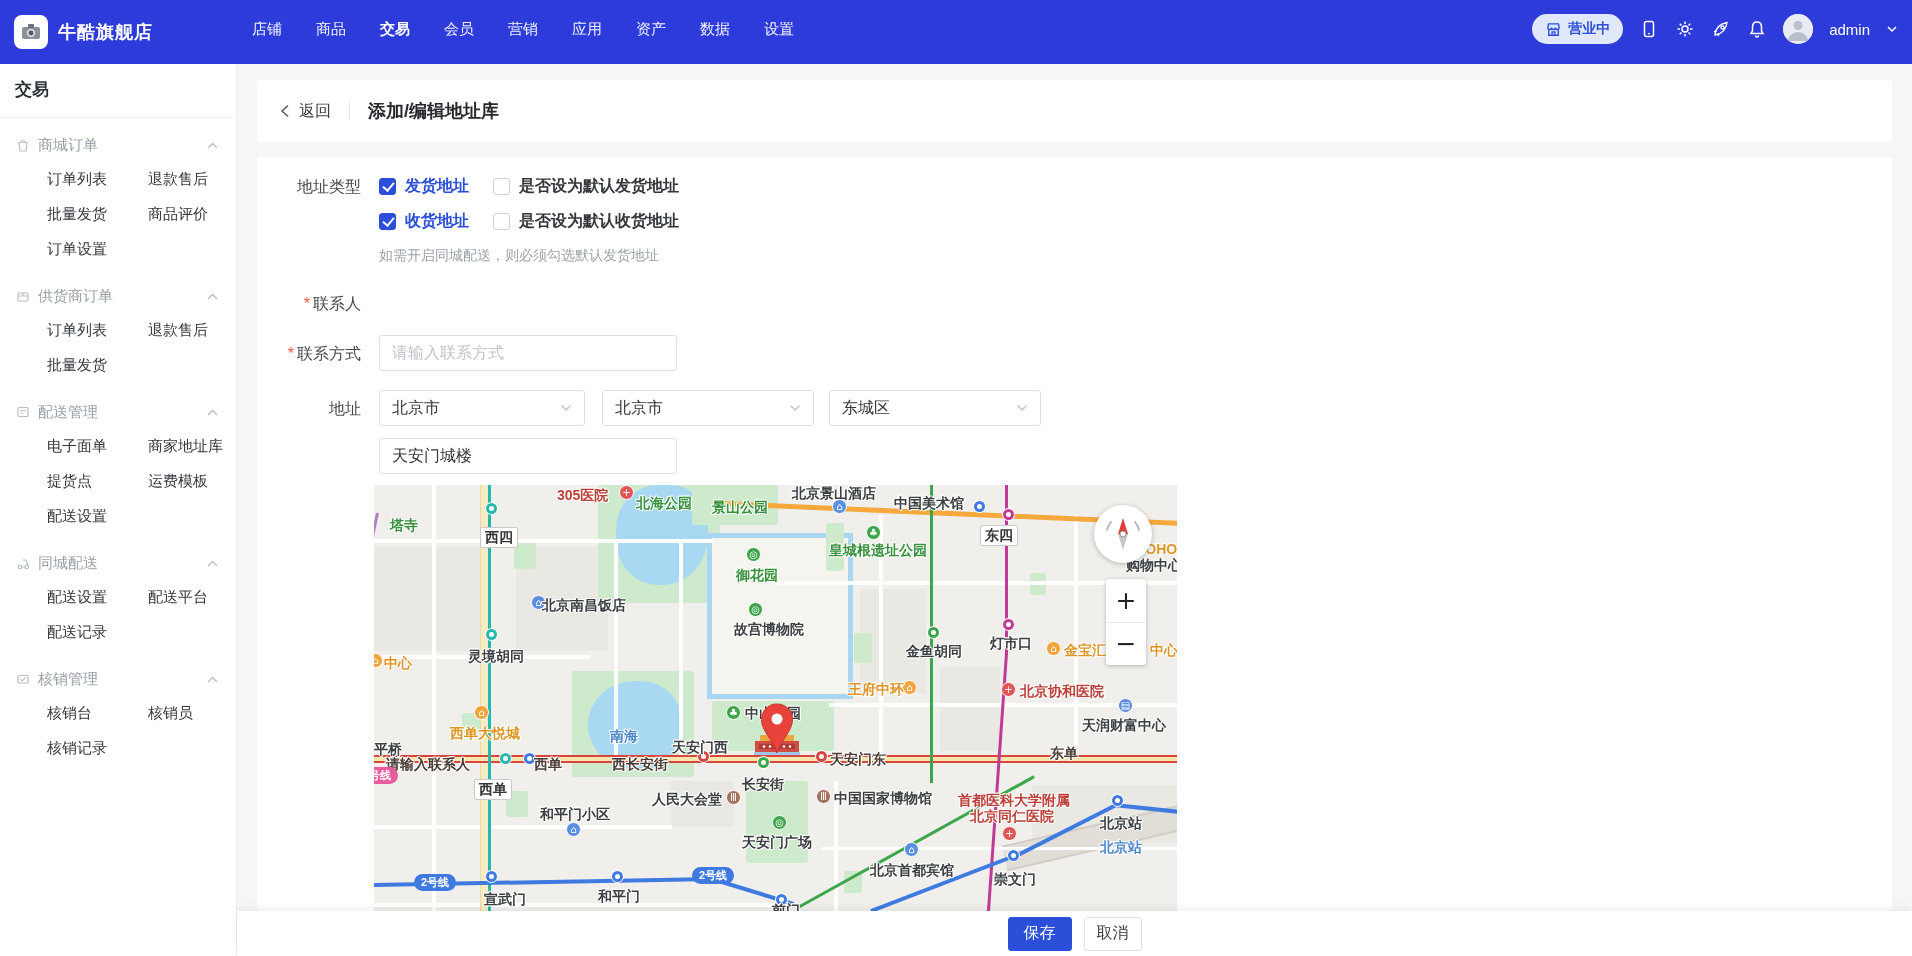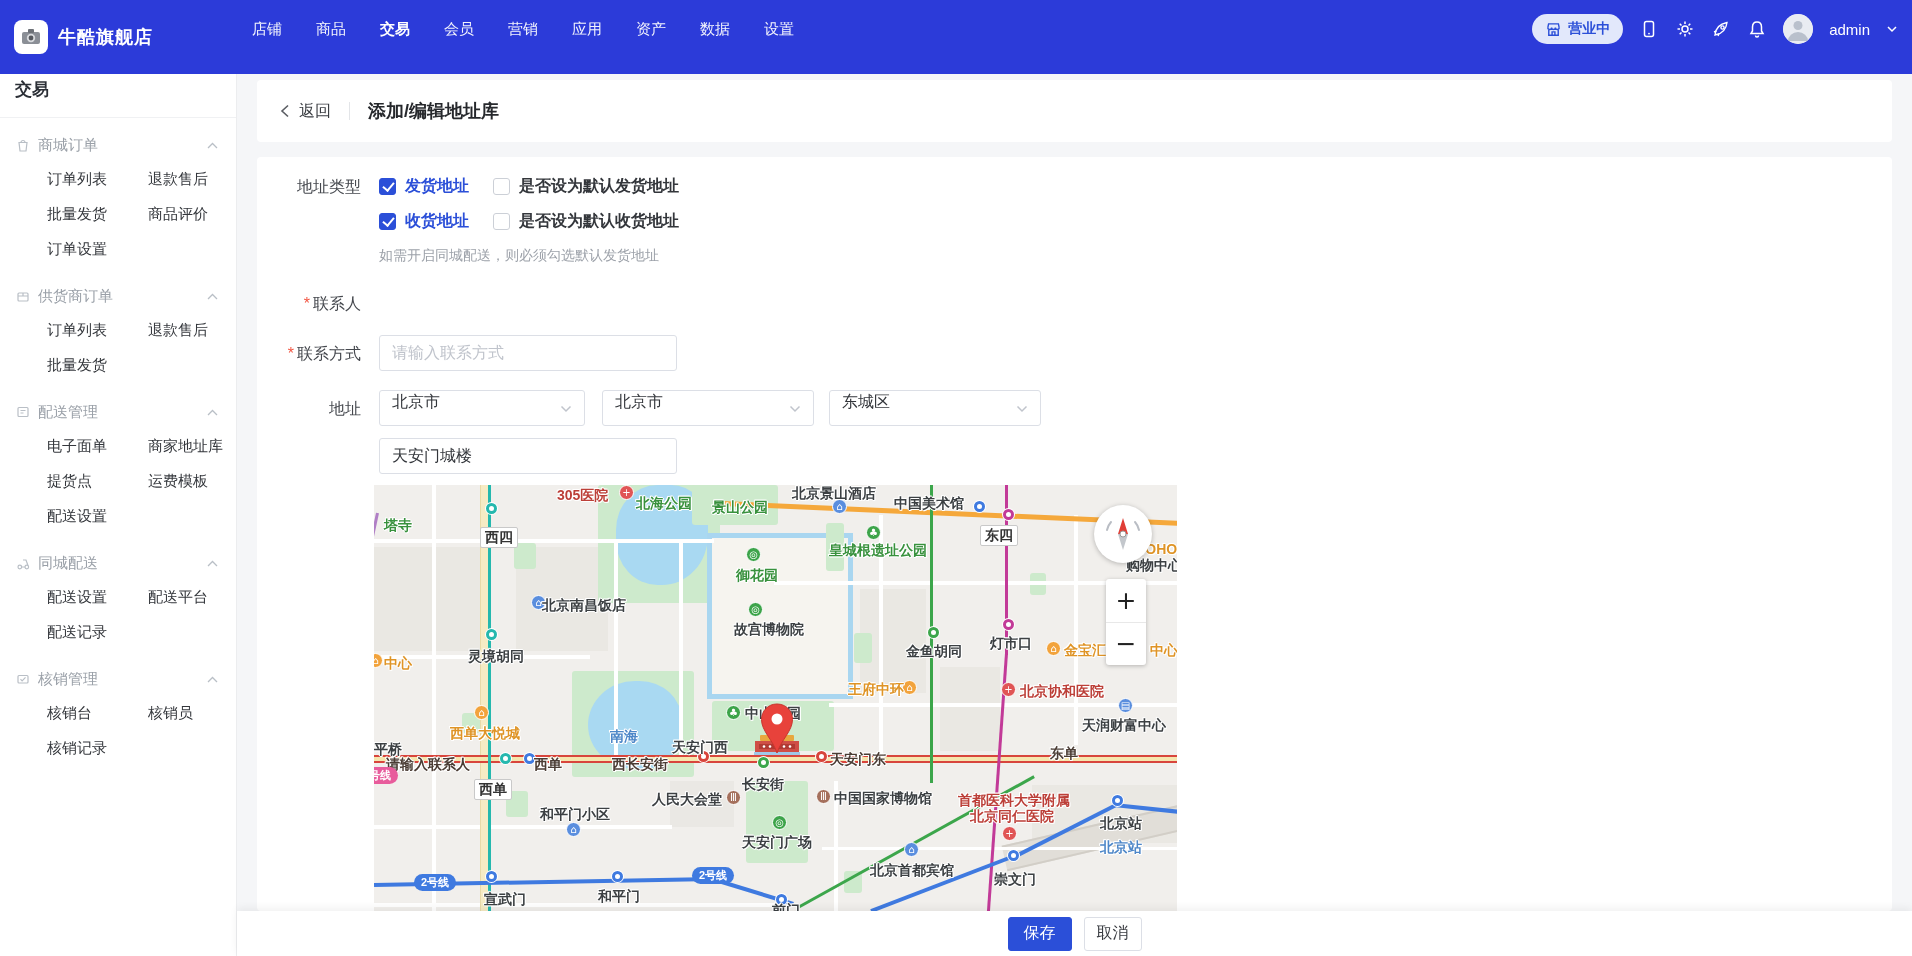--- a/index.html
+++ b/index.html
@@ -4,21 +4,21 @@
 <style>
   :root{
     --accent:#2b4fd8; --topbar:#2c3bd9; --ink:#3c4043;
   }
   *{margin:0;padding:0;box-sizing:border-box;}
   html,body{width:1912px;height:956px;overflow:hidden;}
   body{font-family:"Liberation Sans","DejaVu Sans",sans-serif;background:#f5f6f8;color:#333;}
   svg{display:block;}
 
   
-  .topbar{position:absolute;left:0;top:0;width:1912px;height:74px;background:var(--topbar);display:flex;align-items:center;z-index:50;}
+  .topbar{position:absolute;left:0;top:0;width:1912px;height:64px;background:var(--topbar);display:flex;align-items:center;z-index:50;}
   .brand{display:flex;align-items:center;gap:10px;padding-left:14px;}
   .logo{width:34px;height:34px;background:#fff;border-radius:8px;display:flex;align-items:center;justify-content:center;}
   .shop-name{color:#fff;font-size:18px;font-weight:bold;letter-spacing:1px;}
   .topnav{position:absolute;left:252px;top:0;height:58px;display:flex;align-items:center;gap:34px;}
   .nav-item{color:#fff;font-size:15px;cursor:pointer;opacity:.94;}
   .nav-item.active{font-weight:bold;opacity:1;}
   .top-right{position:absolute;right:14px;top:0;height:58px;display:flex;align-items:center;gap:16px;}
   .status-pill{height:30px;background:#e2e8fb;border-radius:16px;display:flex;align-items:center;gap:6px;padding:0 13px;cursor:pointer;}
   .status-pill span.txt{color:var(--accent);font-size:14px;font-weight:bold;}
   .tb-icon{width:20px;height:20px;cursor:pointer;}
@@ -49,21 +49,21 @@
   .cb-row{position:absolute;left:122px;display:flex;align-items:center;gap:24px;}
   .cb-wrap{display:flex;align-items:center;gap:9px;cursor:pointer;}
   .cbx{width:17px;height:17px;border:1px solid #ccd0d7;border-radius:3px;background:#fff;position:relative;}
   .cbx.checked{background:var(--accent);border-color:var(--accent);}
   .cbx.checked::after{content:'';position:absolute;left:5px;top:1px;width:5px;height:9px;border:solid #fff;border-width:0 2px 2px 0;transform:rotate(40deg);}
   .cb-label{font-size:16px;font-weight:bold;color:#33363b;}
   .cb-label.blue{color:var(--accent);}
   .hint{position:absolute;left:122px;font-size:14px;color:#9ca1a9;}
   .t-input{position:absolute;left:122px;width:298px;height:36px;border:1px solid #dcdfe6;border-radius:3px;font-size:16px;color:#33363b;padding:0 12px;outline:none;font-family:inherit;}
   .t-input::placeholder{color:#c0c4cc;}
-  .select{position:absolute;height:36px;border:1px solid #dcdfe6;border-radius:3px;background:#fff;display:flex;align-items:flex-end;padding:12px 12px;font-size:16px;color:#33363b;cursor:pointer;}
+  .select{position:absolute;height:36px;border:1px solid #dcdfe6;border-radius:3px;background:#fff;display:flex;align-items:center;padding:12px 12px;font-size:16px;color:#33363b;cursor:pointer;}
   .select .sel-chev{margin-left:auto;}
 
   
   .map{position:absolute;left:117px;top:328px;width:803px;height:426px;background:#f1efec;overflow:hidden;cursor:grab;}
   .mshape{position:absolute;}
   .blk{background:#eae8e3;}
   .park{background:#cdeacc;border-radius:3px;}
   .lake{background:#a9d9f2;}
   .moat{border:5px solid #a9d6f0;background:#f6f4ef;}
   .rail{background:#e1ded8;border-top:2px solid #d2cec7;border-bottom:2px solid #d2cec7;}
@@ -436,21 +436,21 @@
       <div class="line" style="left:631px;top:168px;width:3px;height:260px;background:#c23a98;transform:rotate(4deg);transform-origin:top left"></div>
       <div class="line" style="left:0;top:395px;width:340px;height:4px;background:#3f7ae0;transform:rotate(-1deg)"></div>
       <div class="line" style="left:338px;top:392px;width:85px;height:4px;background:#3f7ae0;transform:rotate(17deg);transform-origin:left center"></div>
       <div class="line" style="left:497px;top:424px;width:150px;height:4px;background:#3f7ae0;transform:rotate(-21deg);transform-origin:left center"></div>
       <div class="line" style="left:636px;top:372px;width:118px;height:4px;background:#3f7ae0;transform:rotate(-27deg);transform-origin:left center"></div>
       <div class="line" style="left:740px;top:318px;width:65px;height:4px;background:#3f7ae0;transform:rotate(6deg);transform-origin:left center"></div>
 
       <div id="map-labels">
           <span class="m-label red" style="left: 183px; top: 2px;">305医院</span>
           <span class="m-label green" style="left: 262px; top: 10px;">北海公园</span>
-          <span class="m-label green" style="left: 10px; top: 32px;">塔寺</span>
+          <span class="m-label green" style="left: 16px; top: 32px;">塔寺</span>
           <span class="m-label boxed" style="left: 106px; top: 42px;">西四</span>
           <span class="m-label green" style="left: 338px; top: 14px;">景山公园</span>
           <span class="m-label " style="left: 418px; top: 0px;">北京景山酒店</span>
           <span class="m-label " style="left: 520px; top: 10px;">中国美术馆</span>
           <span class="m-label boxed" style="left: 606px; top: 40px;">东四</span>
           <span class="m-label green" style="left: 455px; top: 57px;">皇城根遗址公园</span>
           <span class="m-label green" style="left: 362px; top: 82px;">御花园</span>
           <span class="m-label orange" style="left: 762px; top: 56px;">SOHO</span>
           <span class="m-label " style="left: 752px; top: 72px;">购物中心</span>
           <span class="m-label " style="left: 168px; top: 112px;">北京南昌饭店</span>

